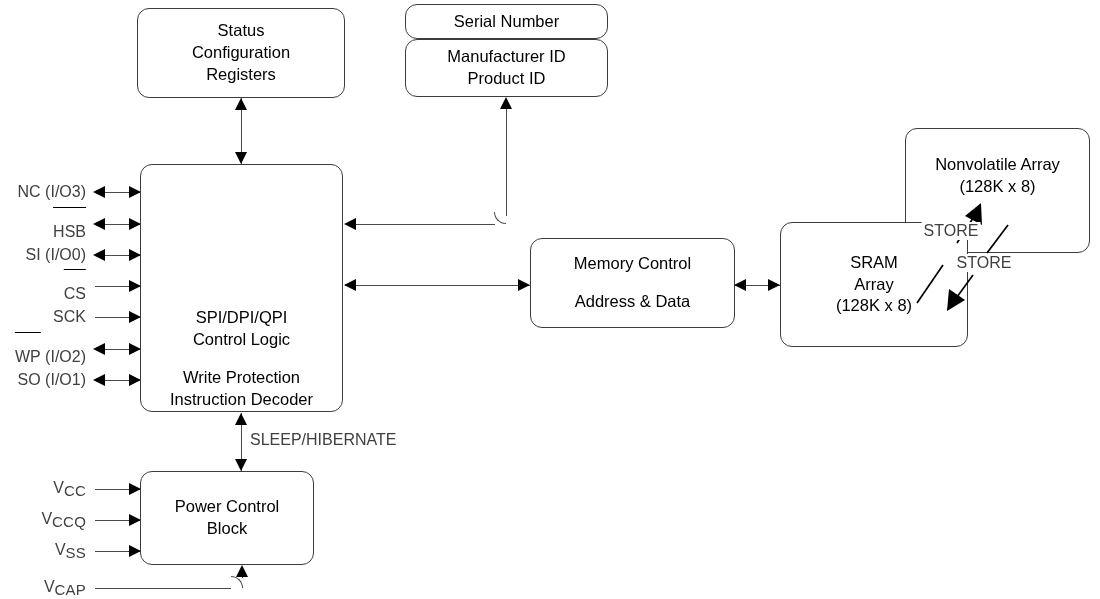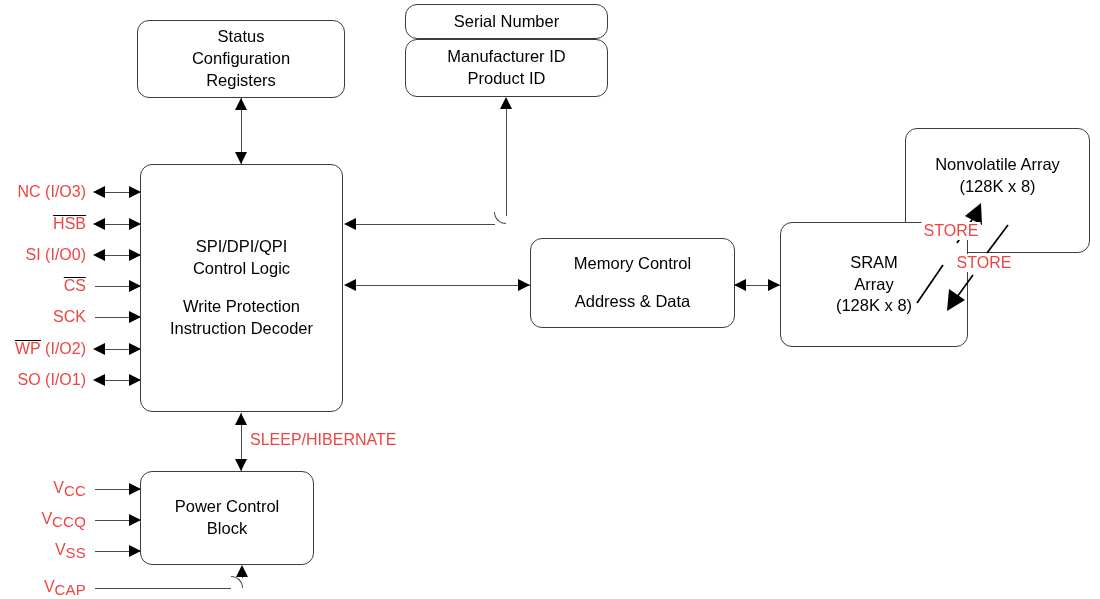--- a/index.html
+++ b/index.html
@@ -33,29 +33,29 @@
     color:#000;
   }
   .box .ln{display:block;white-space:nowrap;}
   .box .gap{height:16px;}
 
   
   .lbl{
     position:absolute;
     font-size:16px;
     white-space:nowrap;
-    color:#ef4444;
+    color:#404040;
   }
   .lbl.r{transform:translate(-100%,-50%);}   
   .lbl.c{transform:translate(-50%,-50%);}    
   .lbl.l{transform:translate(0,-50%);}
 
   .ovl{
     border-top:1.7px solid #000;
-    padding-top:0px;
+    padding-top:16px;
     display:inline-block;
     line-height:1.05;
   }
   .sub{font-size:15px;vertical-align:-0.22em;letter-spacing:.2px;}
 
   
   .hline{position:absolute;height:0;border-top:1.6px solid #4a4a4a;}
   .vline{position:absolute;width:0;border-left:1.6px solid #4a4a4a;}
 
   
@@ -66,36 +66,36 @@
   .ah.down {border-left:6px solid transparent;border-right:6px solid transparent;border-top:12px solid #000;}
 
   .diag{position:absolute;overflow:visible;}
   .corner{position:absolute;box-sizing:border-box;}
 </style>
 </head>
 <body>
 
 <div id="stage">
 
-  <div class="box" style="left:137px;top:8px;width:208px;height:78px;margin-top:12px;">
+  <div class="box" style="left:137px;top:8px;width:208px;height:90px;">
     <span class="ln">Status</span>
     <span class="ln">Configuration</span>
     <span class="ln">Registers</span>
   </div>
 
   <div class="box" style="left:405px;top:4px;width:203px;height:35px;">
     <span class="ln">Serial Number</span>
   </div>
 
   <div class="box" style="left:405px;top:39px;width:203px;height:58px;">
     <span class="ln">Manufacturer ID</span>
     <span class="ln">Product ID</span>
   </div>
 
-  <div class="box" style="left:140px;top:164px;width:203px;height:248px;">
+  <div class="box" style="left:140px;top:164px;width:203px;height:248px;justify-content:flex-end;">
     <span class="ln">SPI/DPI/QPI</span>
     <span class="ln">Control Logic</span>
     <span class="gap"></span>
     <span class="ln">Write Protection</span>
     <span class="ln">Instruction Decoder</span>
   </div>
 
   <div class="box" style="left:530px;top:238px;width:205px;height:90px;">
     <span class="ln">Memory Control</span>
     <span class="gap"></span>

